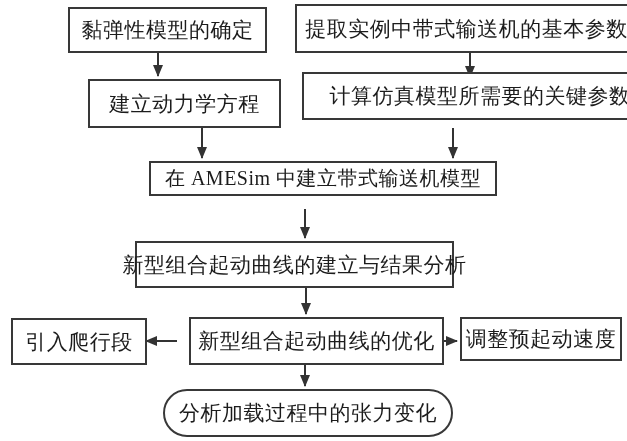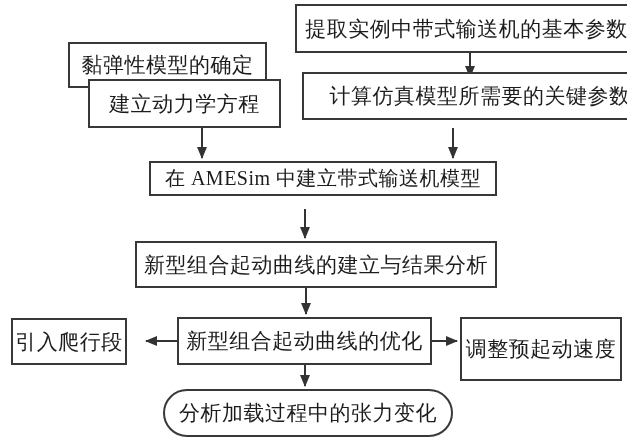--- a/index.html
+++ b/index.html
@@ -52,33 +52,33 @@
     <line x1="470" y1="53" x2="470" y2="77" stroke="#333333" stroke-width="2" marker-end="url(#ah)"></line>
     <line x1="202" y1="128" x2="202" y2="158" stroke="#333333" stroke-width="2" marker-end="url(#ah)"></line>
     <line x1="453" y1="128" x2="453" y2="158" stroke="#333333" stroke-width="2" marker-end="url(#ah)"></line>
     <line x1="305" y1="209" x2="305" y2="238" stroke="#333333" stroke-width="2" marker-end="url(#ah)"></line>
     <line x1="306" y1="288" x2="306" y2="314" stroke="#333333" stroke-width="2" marker-end="url(#ah)"></line>
     <line x1="177" y1="341" x2="146" y2="341" stroke="#333333" stroke-width="2" marker-end="url(#ah)"></line>
     <line x1="432" y1="341" x2="457" y2="341" stroke="#333333" stroke-width="2" marker-end="url(#ah)"></line>
     <line x1="305" y1="365" x2="305" y2="386" stroke="#333333" stroke-width="2" marker-end="url(#ah)"></line>
   </svg>
 
-  <div class="box" style="left:68px;  top:7px;   width:199px; height:46px;margin-top:35px;">黏弹性模型的确定</div>
+  <div class="box" style="left:68px;  top:7px;   width:199px; height:46px;">黏弹性模型的确定</div>
 
   <div class="box" style="left:295px; top:4px;   width:343px; height:49px;">提取实例中带式输送机的基本参数</div>
 
   <div class="box" style="left:88px;  top:79px;  width:193px; height:49px;">建立动力学方程</div>
 
   <div class="box" style="left:302px; top:72px;  width:356px; height:48px;">计算仿真模型所需要的关键参数</div>
 
   <div class="box fs20" style="left:149px; top:161px; width:348px; height:35px;">在 AMESim 中建立带式输送机模型</div>
 
-  <div class="box" style="left:135px; top:241px; width:362px; height:47px;">新型组合起动曲线的建立与结果分析</div>
+  <div class="box" style="left:135px; top:241px; width:319px; height:47px;">新型组合起动曲线的建立与结果分析</div>
 
-  <div class="box" style="left:11px;  top:318px; width:116px; height:47px;">引入爬行段</div>
+  <div class="box" style="left:11px;  top:318px; width:136px; height:47px;">引入爬行段</div>
 
-  <div class="box" style="left:177px; top:317px; width:255px; height:48px;">新型组合起动曲线的优化</div>
+  <div class="box" style="left:189px; top:317px; width:255px; height:48px;">新型组合起动曲线的优化</div>
 
-  <div class="box" style="left:460px; top:317px; width:162px; height:64px;">调整预起动速度</div>
+  <div class="box" style="left:460px; top:317px; width:162px; height:44px;">调整预起动速度</div>
 
   <div class="box" style="left:163px; top:389px; width:290px; height:48px;border-radius:24px;">分析加载过程中的张力变化</div>
 
 </div>
 
 </body></html>

